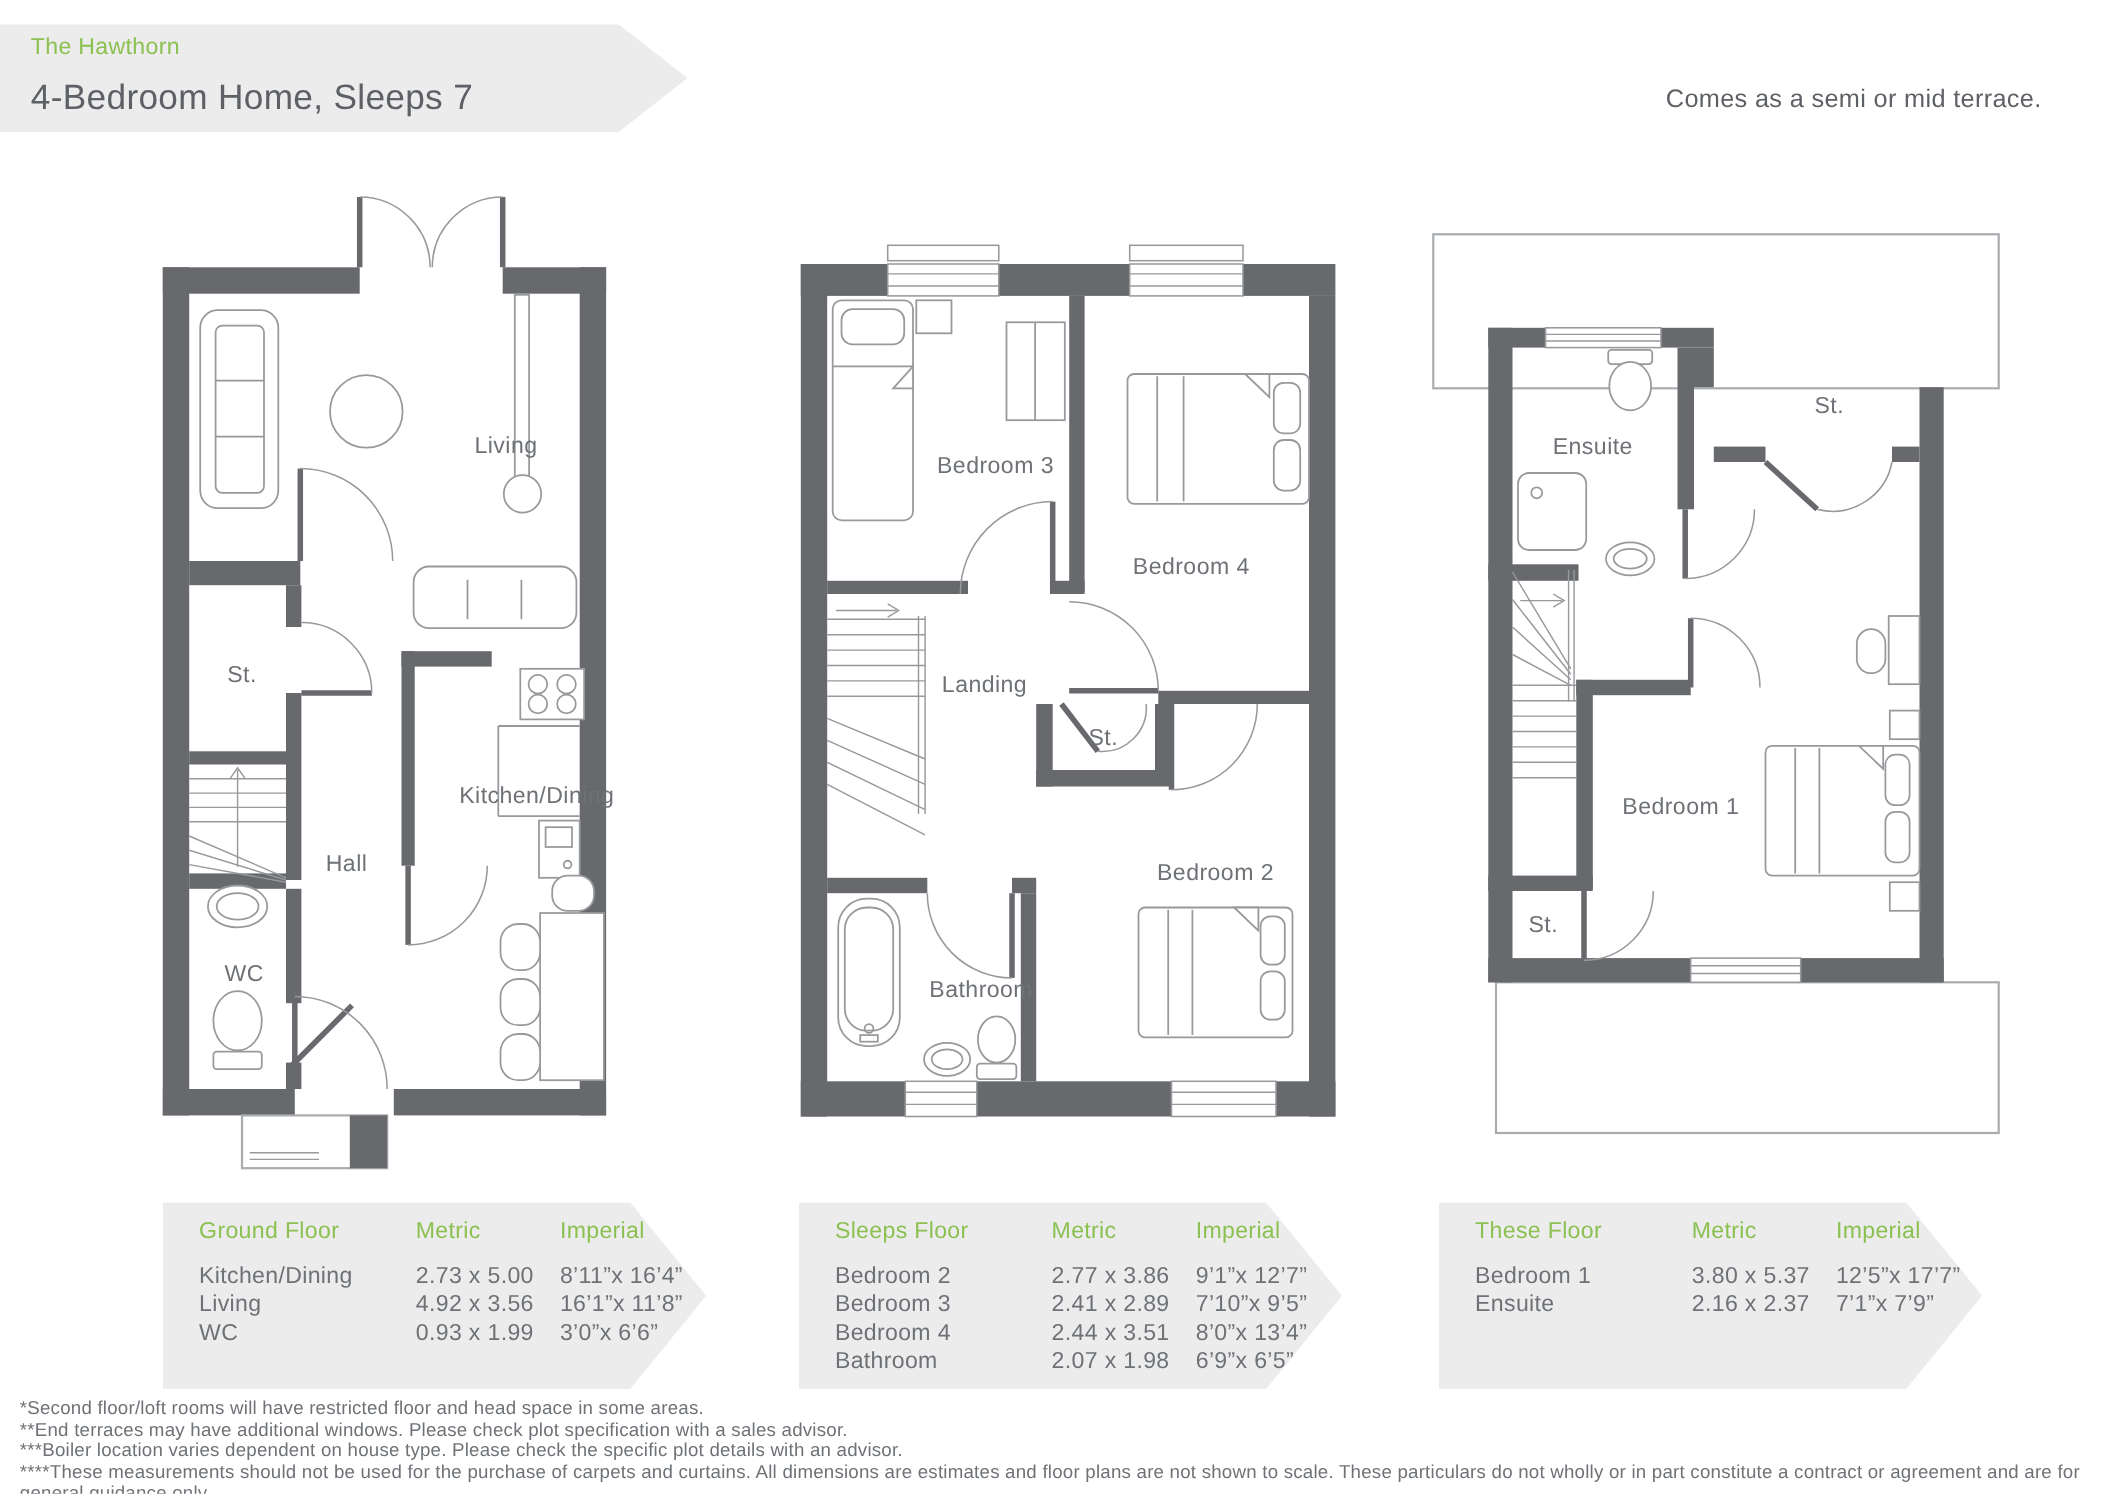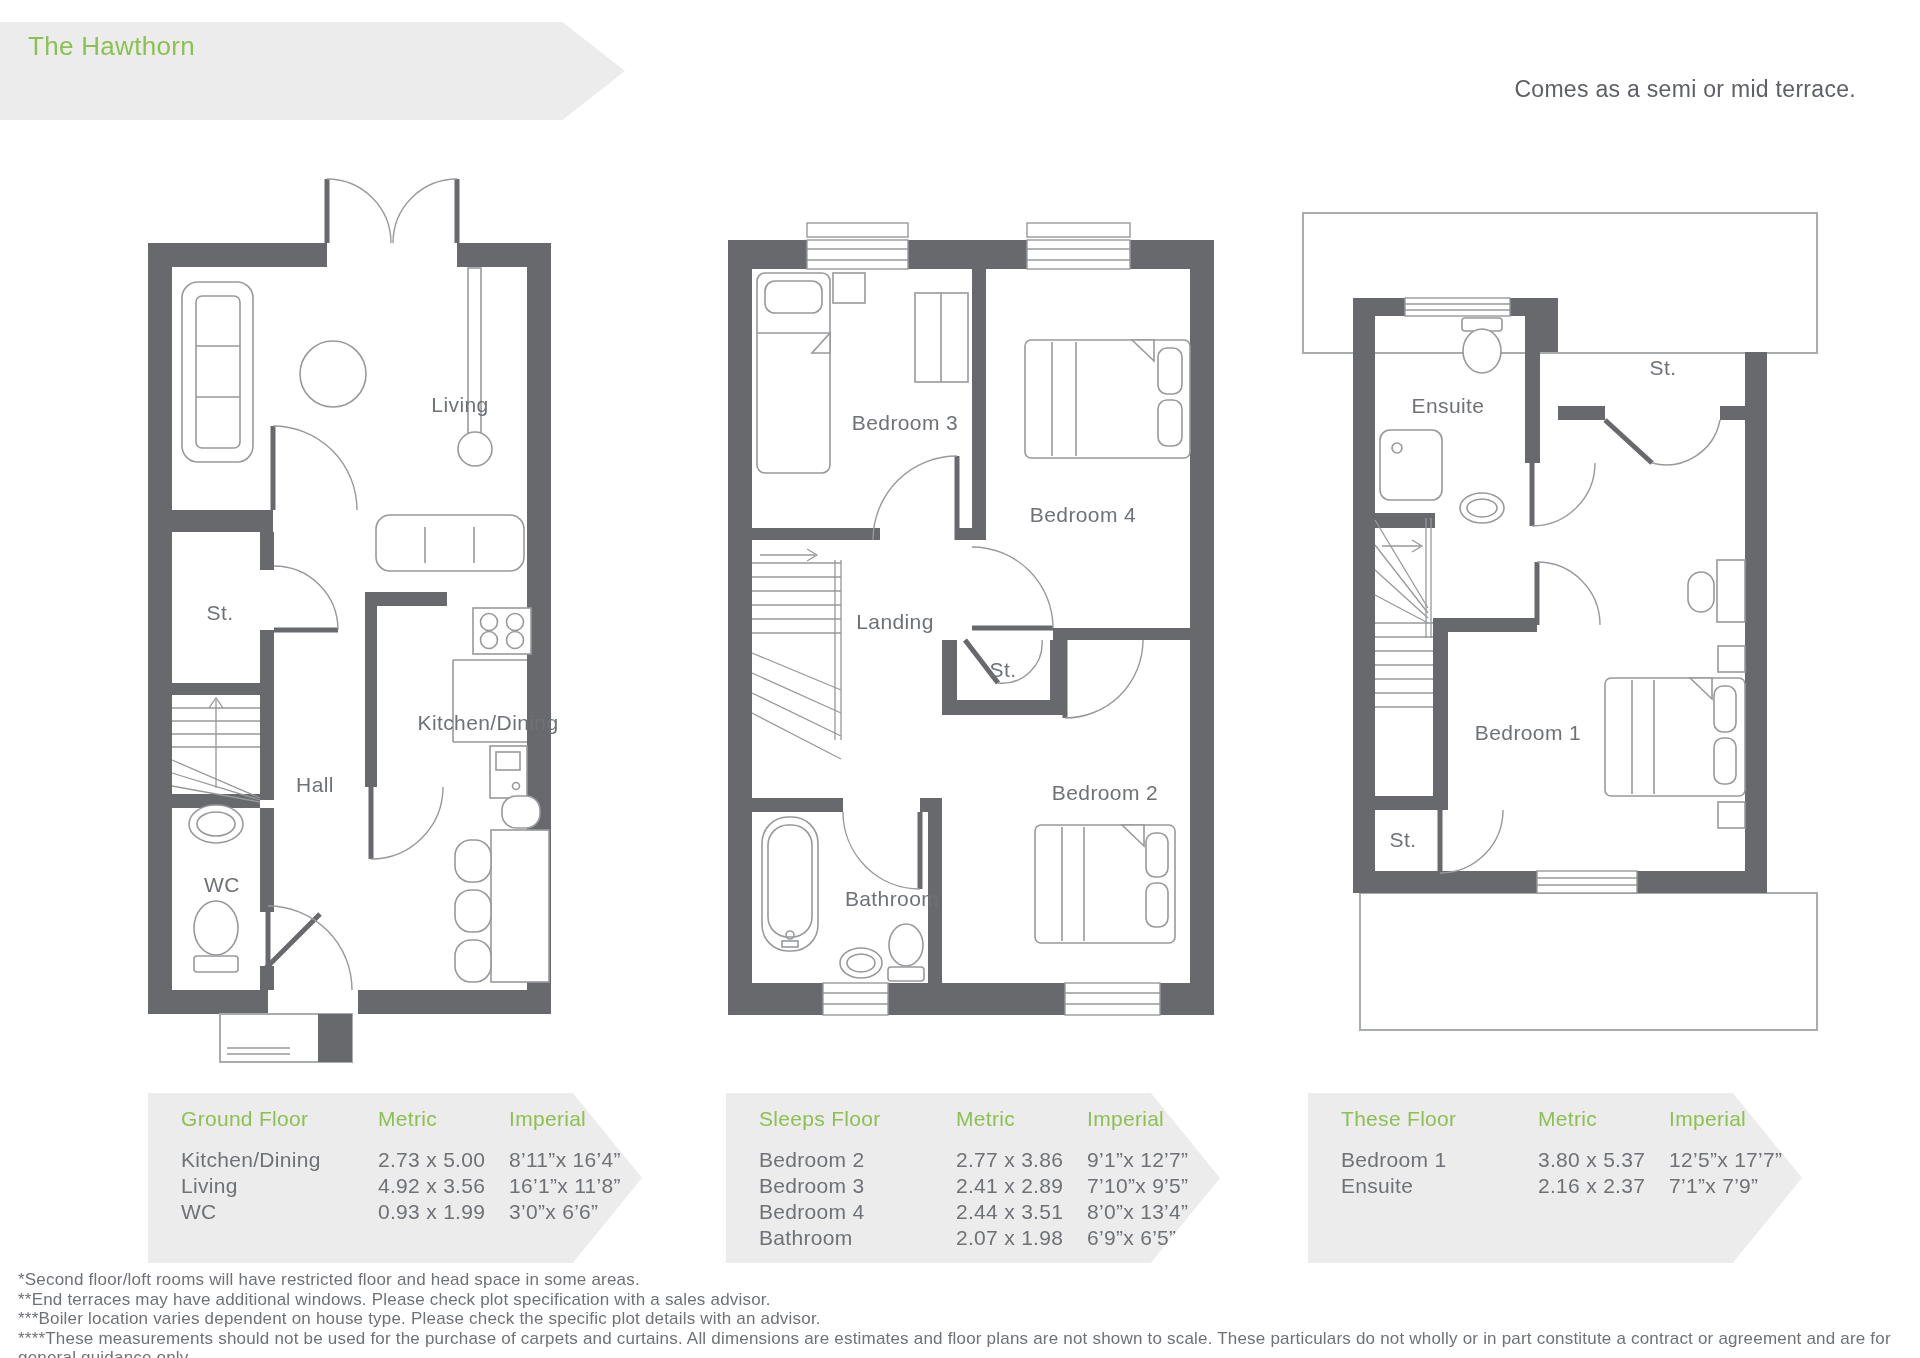--- a/index.html
+++ b/index.html
@@ -3,21 +3,21 @@
 <meta charset="utf-8">
 <style>
   html,body{margin:0;padding:0;}
   body{width:1920px;height:1358px;position:relative;background:#ffffff;
        font-family:"Liberation Sans", sans-serif;overflow:hidden;}
   .abs{position:absolute;}
 
   
   .banner{left:0;top:22px;width:625px;height:98px;background:#ececed;
           clip-path:polygon(0 0,90% 0,100% 50%,90% 100%,0 100%);}
-  .banner .t1{position:absolute;left:28px;top:9px;font-size:26px;color:#8cc152;letter-spacing:.3px;}
+  .banner .t1{position:absolute;left:28px;top:9px;font-size:21px;color:#8cc152;letter-spacing:.3px;}
   .banner .t2{position:absolute;left:28px;top:48px;font-size:32px;color:#5d6065;letter-spacing:.3px;}
   .terrace{right:64px;top:76px;font-size:23px;color:#5d6065;letter-spacing:.3px;text-align:center;}
 
   
   svg text{font-family:"Liberation Sans", sans-serif;font-size:21px;fill:#6e7276;letter-spacing:.4px;}
   .wall{fill:#67696d;}
   .furn{fill:none;stroke:#97999c;stroke-width:1.6;}
   .furnw{fill:#ffffff;stroke:#97999c;stroke-width:1.6;}
   .arc{fill:none;stroke:#97999c;stroke-width:1.4;}
   .leaf{fill:none;stroke:#67696d;stroke-width:5;}
@@ -33,20 +33,21 @@
   .spec-head{color:#8cc152;margin-bottom:15px;}
   .c1{width:164px;}.c2{width:131px;margin-left:33px;}.c3{flex:1;}
 
   .footnotes{left:18px;top:1270px;font-size:17px;line-height:19.5px;color:#6e7276;letter-spacing:.2px;}
 </style>
 </head>
 <body>
 
 <div class="abs banner">
   <div class="t1">The Hawthorn</div>
+  <div class="t2">4-Bedroom Home, Sleeps 7</div>
 </div>
 <div class="abs terrace">Comes as a semi or mid terrace.</div>
 
 <svg class="abs" style="left:118px;top:150px" width="455" height="915" viewBox="0 0 455 915">
 
   <g>
     <rect class="wall" x="30" y="93" width="24" height="771"></rect>
     <rect class="wall" x="30" y="93" width="179" height="24"></rect>
     <rect class="wall" x="339" y="93" width="94" height="24"></rect>
     <rect class="wall" x="409" y="93" width="24" height="771"></rect>

